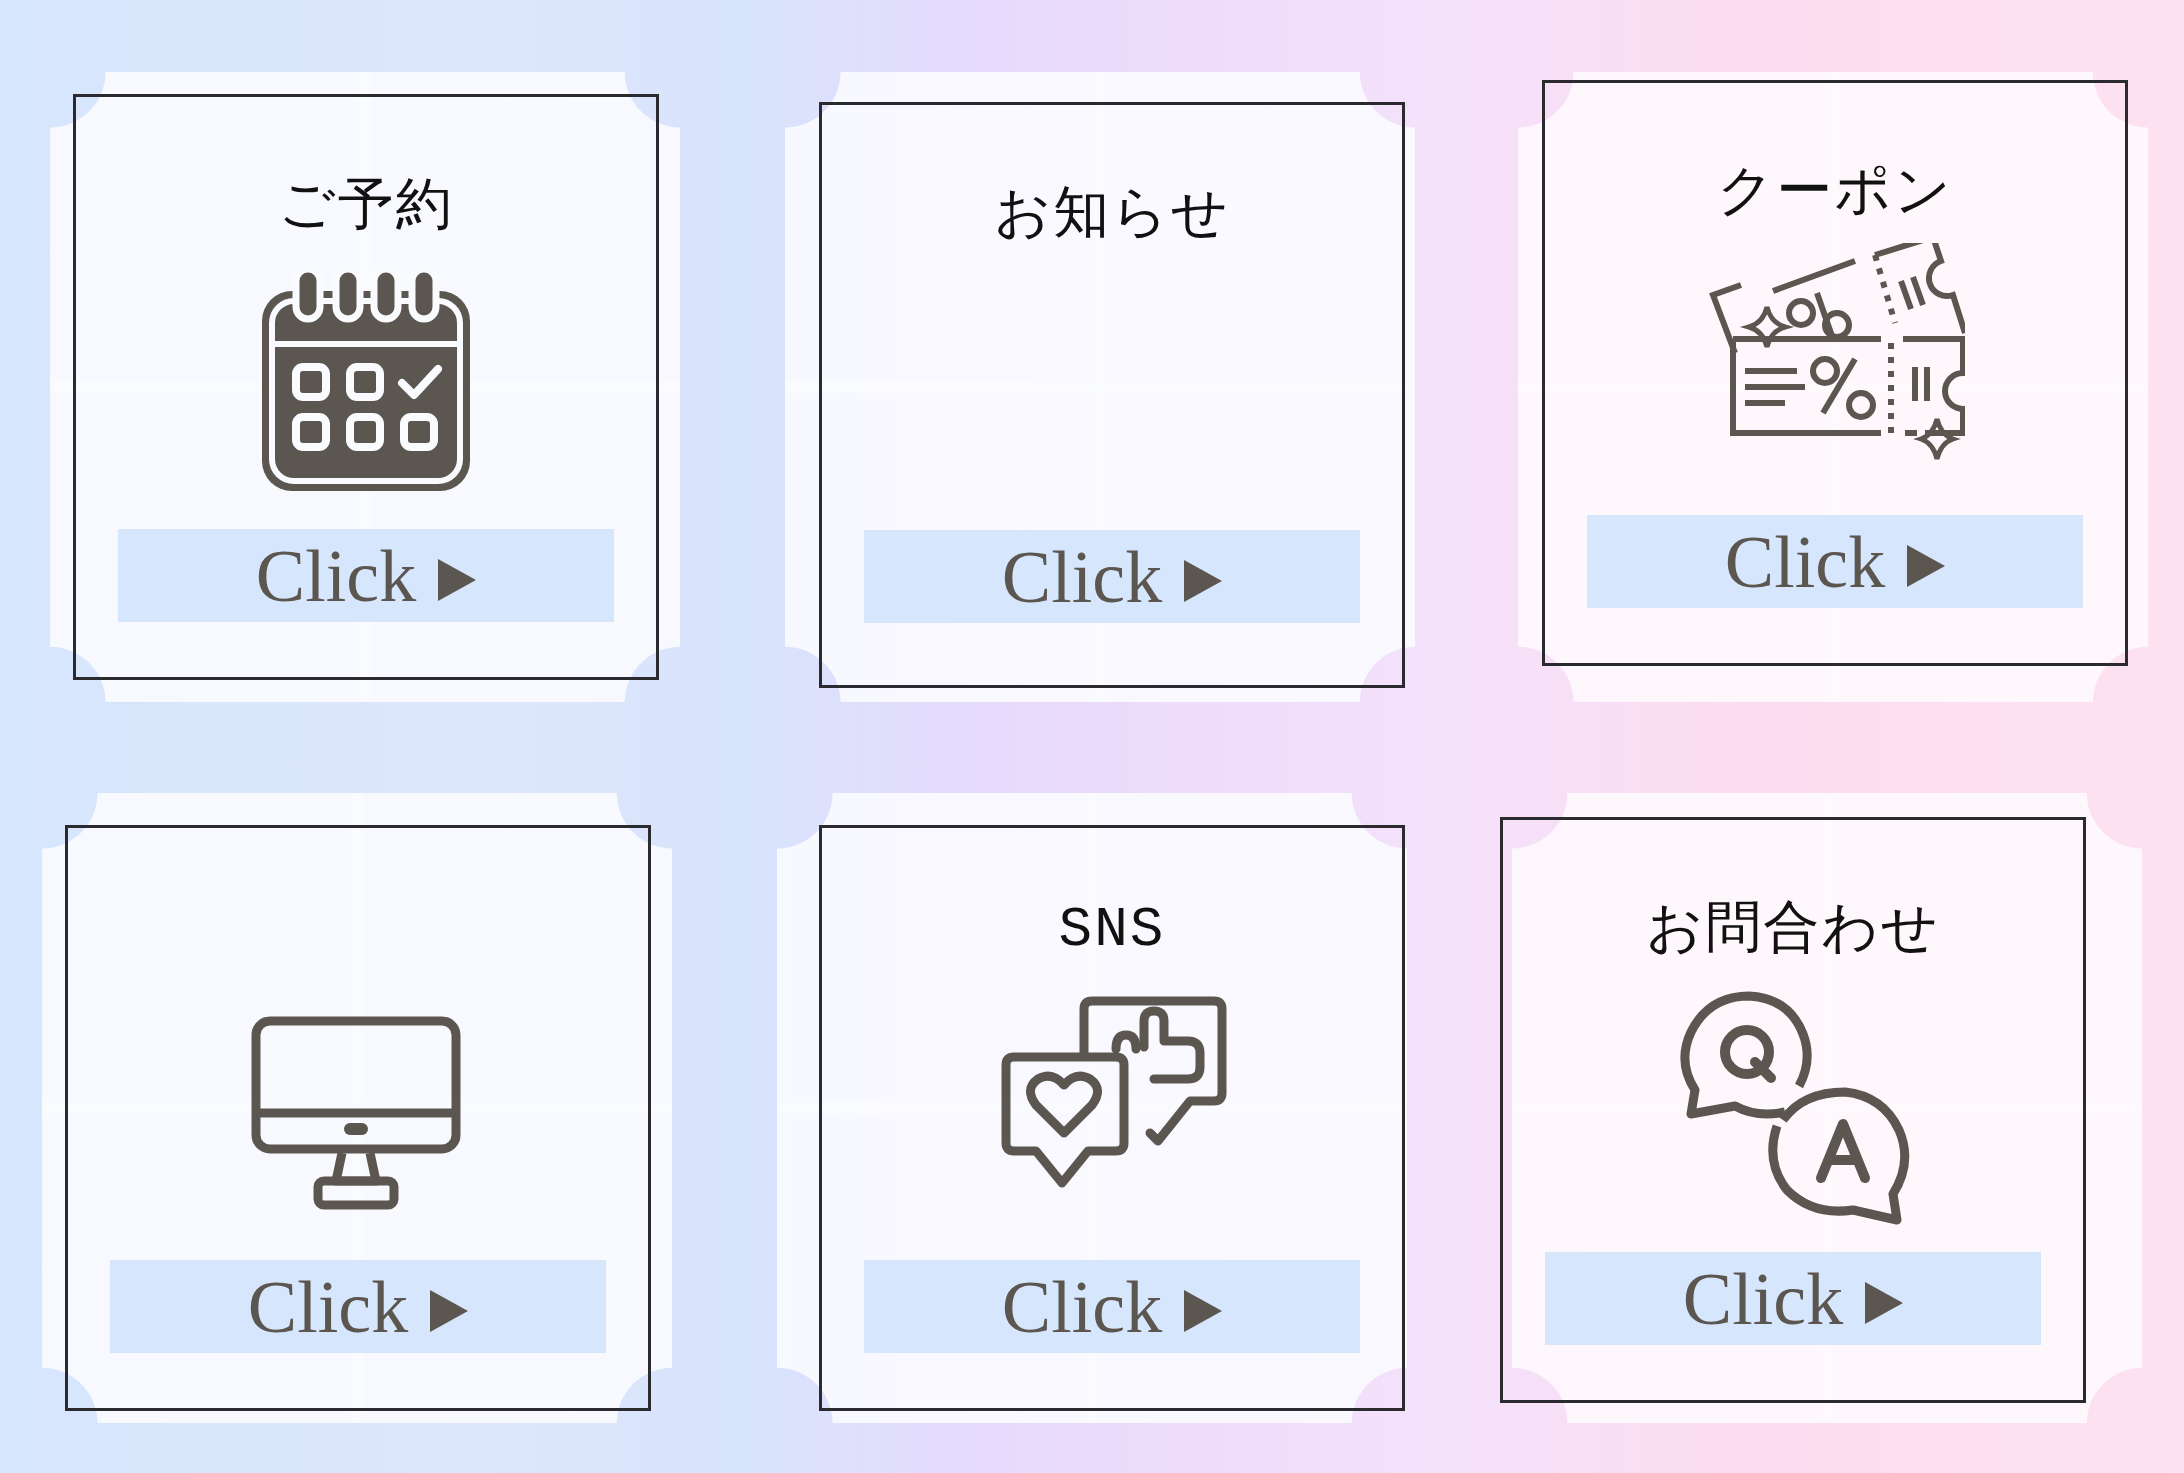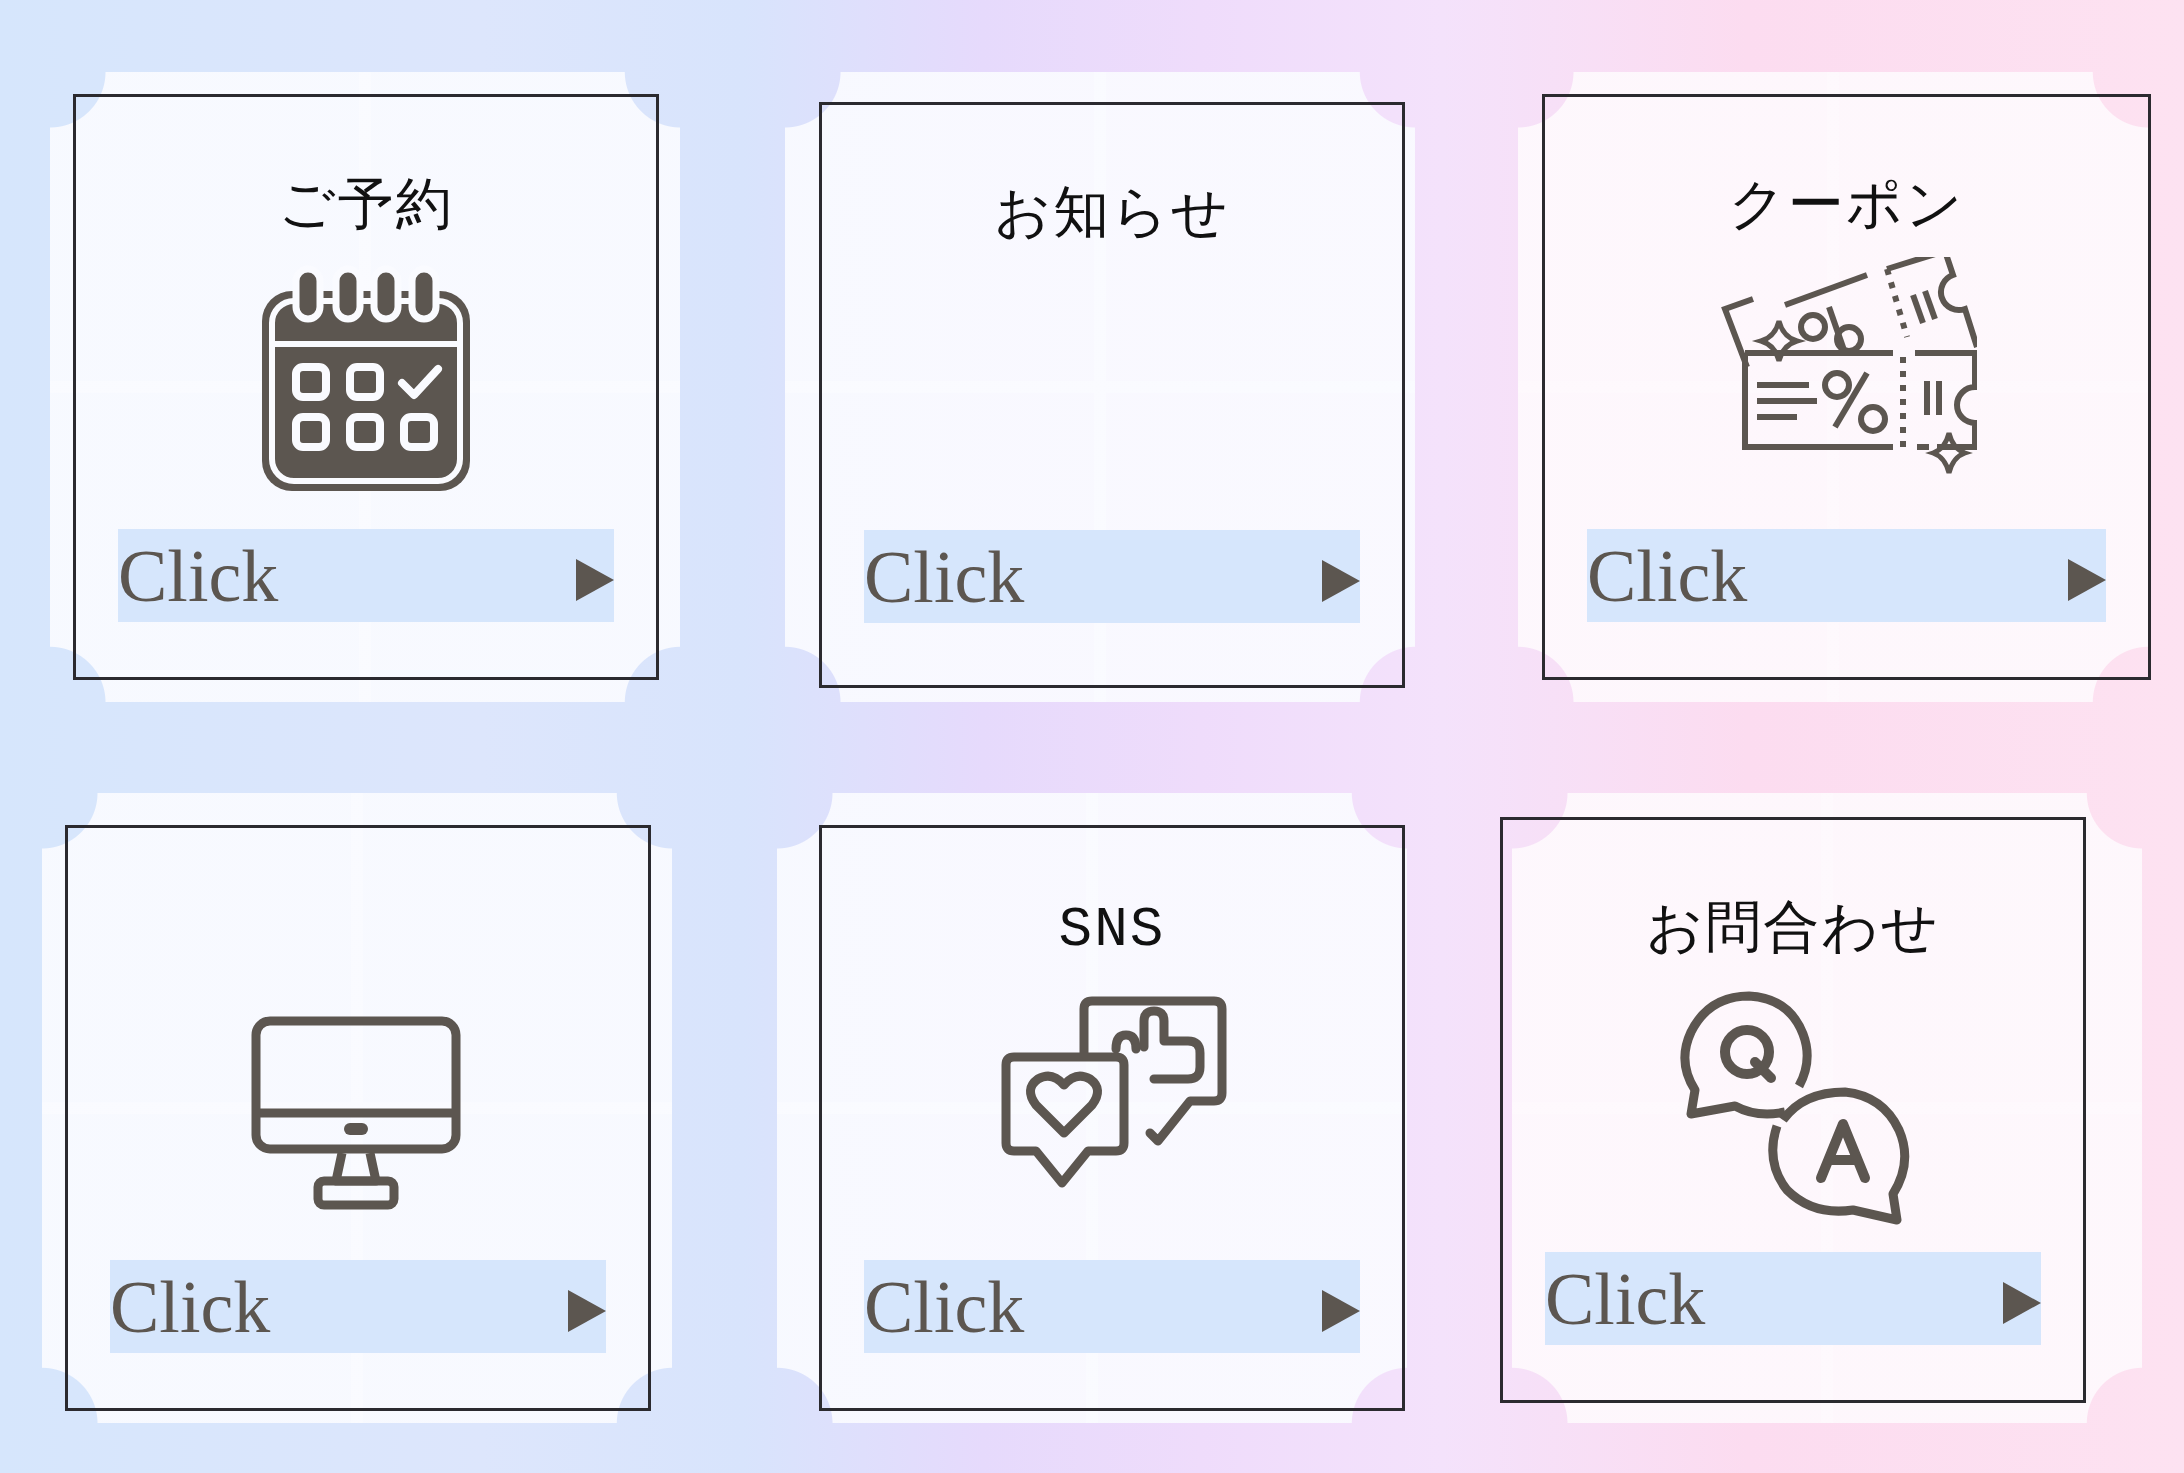--- a/index.html
+++ b/index.html
@@ -32,21 +32,21 @@
       text-align: center; font-size: 56px; color: #111111;
       font-family: Liberation Mono, monospace; letter-spacing: 2px;
     }
     .icon {
       position: absolute; left: 50%; top: 160px; width: 240px; height: 240px;
       transform: translateX(-50%);
     }
     .icon svg { width: 100%; height: 100%; display: block; }
     .btn {
       position: absolute; left: 42px; right: 42px; bottom: 55px; height: 93px;
-      background: #d6e6fc; display: flex; align-items: center; justify-content: space-between;
+      background: #d6e6fc; display: flex; align-items: center; justify-content: center;
       color: #5c5650; cursor: pointer;
     }
     .btn-label { font-family: "Liberation Serif", serif; font-size: 74px; line-height: 1; }
     .btn-arrow { display: inline-block; margin-left: 22px; width: 0; height: 0;
       border-top: 21px solid transparent; border-bottom: 21px solid transparent;
       border-left: 38px solid #5c5650; margin-top: 8px; }
   </style>
 </head>
 <body>
 
@@ -83,21 +83,21 @@
 <div class="panel" style="left:785px; top:72px;"></div>
 <div class="frame" style="left:807px; top:102px;margin-left:12px;">
   <div class="title">お知らせ</div>
   <div class="btn" style="bottom:62px;">
     <span class="btn-label">Click</span>
     <span class="btn-arrow"></span>
   </div>
 </div>
 
 <div class="panel pink" style="left:1518px; top:72px;"></div>
-<div class="frame" style="left:1542px; top:94px;padding-left:23px;">
+<div class="frame" style="left:1542px; top:80px;">
   <div class="title">クーポン</div>
   <div class="icon" style="width:260px;">
     <svg viewBox="0 0 260 240">
       <g fill="none" stroke="#5c5650" stroke-width="6">
         <path d="M30 110 L8 52 L36 42"></path>
         <path d="M68 48 L150 18"></path>
         <path d="M170 12 L228 -6 L236 18 A18 18 0 0 0 248 52 L260 90"></path>
         <path d="M170 12 L190 80" stroke-dasharray="6 8"></path>
         <line x1="196" y1="38" x2="206" y2="66"></line>
           <line x1="208" y1="34" x2="218" y2="62"></line>

